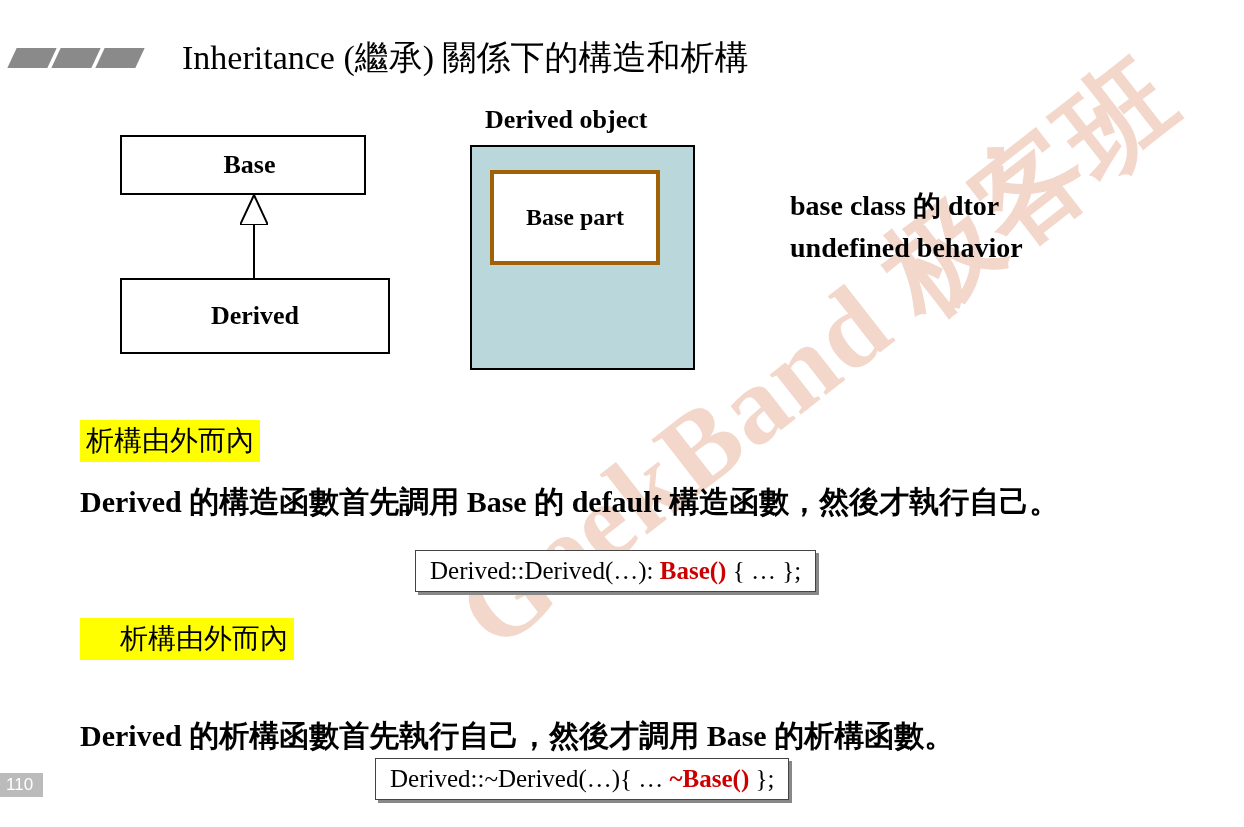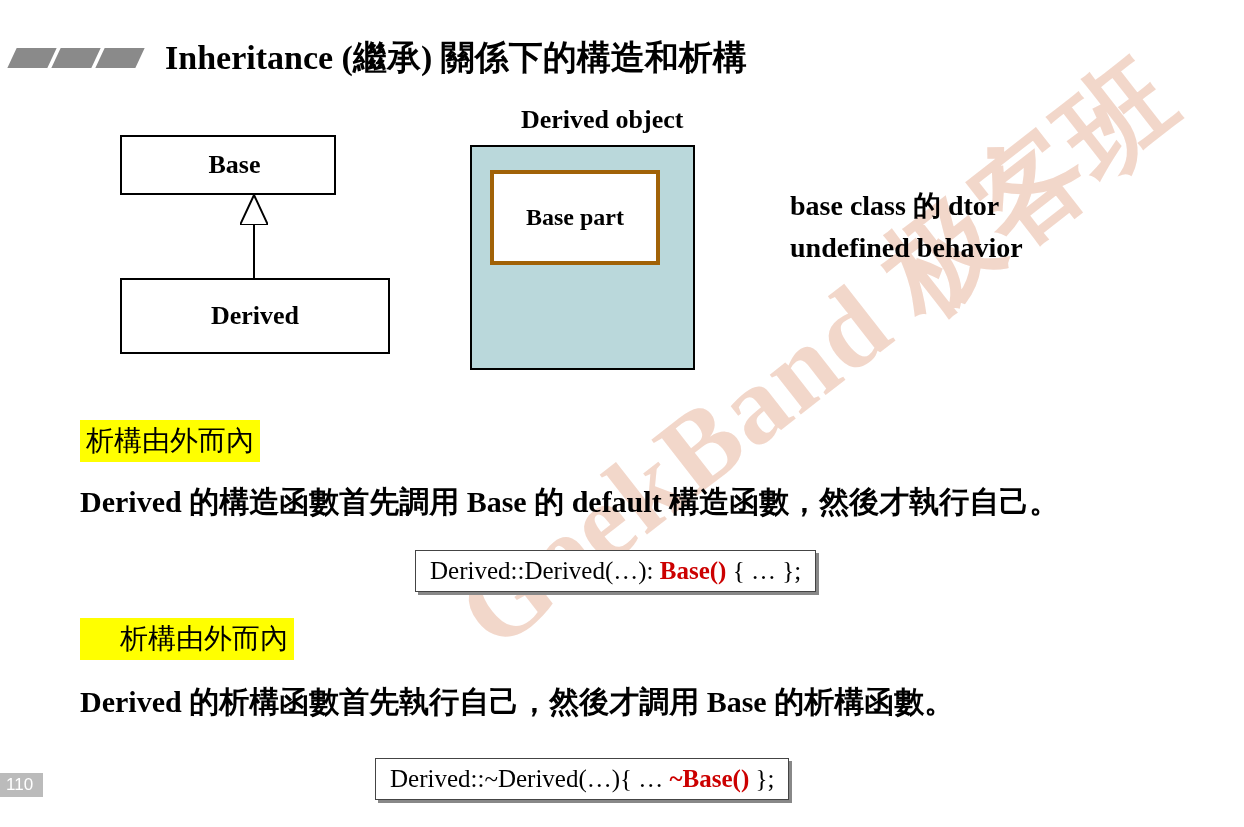--- a/index.html
+++ b/index.html
@@ -40,39 +40,39 @@
   }
   .stripe {
     width: 40px;
     height: 20px;
     background: #8a8a8a;
     transform: skewX(-25deg);
     margin-right: 4px;
   }
   .title-text {
     font-size: 34px;
-    font-weight: bold;
-    margin-left: 21px;
+    font-weight: normal;
+    margin-left: 38px;
     color: #000;
   }
   
   
   .uml-box {
     position: absolute;
     border: 2px solid #000;
     background: #fff;
     text-align: center;
     font-weight: bold;
     font-size: 26px;
     display: flex;
     align-items: center;
     justify-content: center;
     z-index: 2;
   }
-  .uml-base { left: 120px; top: 135px; width: 216px; height: 60px; padding-left: 13px; }
+  .uml-base { left: 120px; top: 135px; width: 246px; height: 60px; padding-left: 13px; }
   .uml-derived { left: 120px; top: 278px; width: 270px; height: 76px; }
   .uml-line {
     position: absolute;
     left: 253px;
     top: 225px;
     width: 2px;
     height: 55px;
     background: #000;
     z-index: 2;
   }
@@ -87,21 +87,20 @@
   .uml-triangle svg { display: block; }
   
   
   .derived-label {
     position: absolute;
     left: 485px;
     top: 105px;
     font-size: 26px;
     font-weight: bold;
     z-index: 2;
-    margin-left: 36px;
   }
   .derived-outer {
     position: absolute;
     left: 470px;
     top: 145px;
     width: 225px;
     height: 225px;
     border: 2px solid #000;
     background: #bad8db;
     z-index: 2;
@@ -150,21 +149,21 @@
   .body-para {
     position: absolute;
     left: 80px;
     font-size: 30px;
     font-weight: bold;
     line-height: 1.6;
     z-index: 2;
     width: 1100px;
   }
   .p1 { top: 478px; }
-  .p2 { top: 678px; }
+  .p2 { top: 712px; }
   
   
   .code-box {
     position: absolute;
     border: 1px solid #444;
     background: #fff;
     font-family: Liberation Serif, serif;
     font-size: 25px;
     padding: 6px 14px;
     box-shadow: 3px 3px 0 #888;

